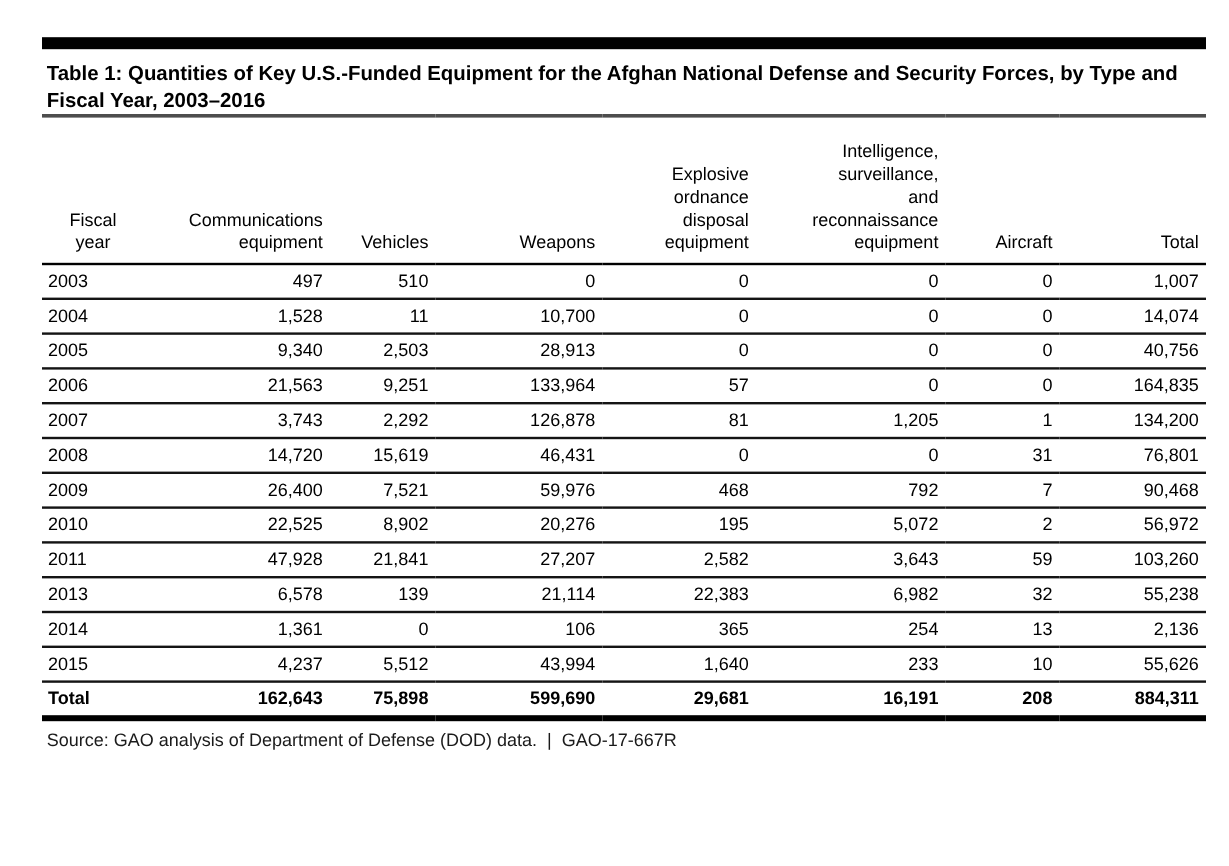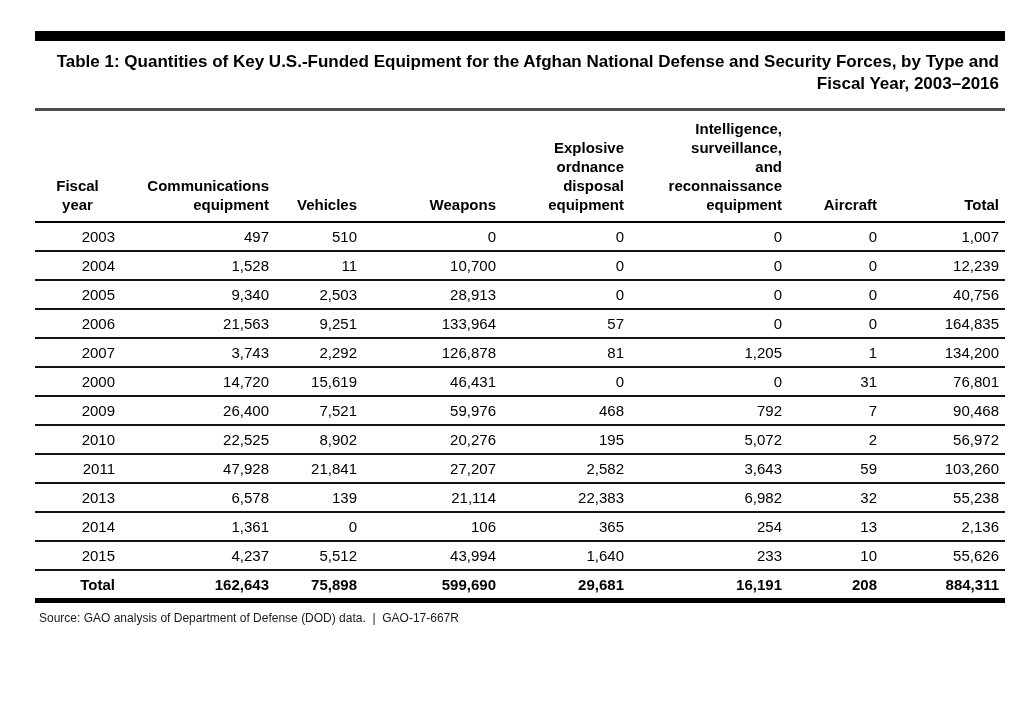--- a/index.html
+++ b/index.html
@@ -13,61 +13,60 @@
   .page {
     width: 970px;
     margin-left: 35px;
     padding-top: 31px;
   }
   .top-bar {
     height: 10px;
     background: #000;
   }
   .doc-title {
-    margin: 10px 0 13px 4px;
+    margin: 10px 0 0 4px;
     font-size: 17px;
     font-weight: bold;
     line-height: 1.28;
     width: 960px;
-    text-align: right;
   }
   table.data-table {
     width: 970px;
     border-collapse: collapse;
     table-layout: fixed;
     border-top: 3px solid #4d4d4d;
   }
   th {
     font-size: 15px;
-    font-weight: bold;
+    font-weight: normal;
     vertical-align: bottom;
     text-align: right;
-    padding: 8px 6px 7px 0;
+    padding: 19px 6px 7px 0;
     line-height: 1.27;
     white-space: pre-line;
     border-bottom: 2px solid #000;
   }
   th.col-first { text-align: center; padding-left: 5px; padding-right: 0; }
   td {
     font-size: 15px;
     height: 29px;
     text-align: right;
     padding: 0 6px 0 0;
     border-bottom: 2px solid #141414;
   }
-  td.col-first { text-align: right; padding-left: 5px; padding-right: 0; }
+  td.col-first { text-align: left; padding-left: 5px; padding-right: 0; }
   td.col-total { font-weight: normal; }
   tr.total-row td {
     font-weight: bold;
     height: 31px;
     border-bottom: 5px solid #000;
   }
   .source-note {
     margin: 8px 0 0 4px;
-    font-size: 12px;
+    font-size: 15px;
     color: #1a1a1a;
     white-space: pre;
   }
 </style>
 </head>
 <body>
 
 <div class="page">
   <div class="top-bar"></div>
   <div class="doc-title">Table 1: Quantities of Key U.S.-Funded Equipment for the Afghan National Defense and Security Forces, by Type and Fiscal Year, 2003–2016</div>
@@ -116,21 +115,21 @@
           <td class="col-total">1,007</td>
         </tr>
         <tr>
           <td class="col-first">2004</td>
           <td>1,528</td>
           <td>11</td>
           <td>10,700</td>
           <td>0</td>
           <td>0</td>
           <td>0</td>
-          <td class="col-total">12,239</td>
+          <td class="col-total">14,074</td>
         </tr>
         <tr>
           <td class="col-first">2005</td>
           <td>9,340</td>
           <td>2,503</td>
           <td>28,913</td>
           <td>0</td>
           <td>0</td>
           <td>0</td>
           <td class="col-total">40,756</td>
@@ -149,21 +148,21 @@
           <td class="col-first">2007</td>
           <td>3,743</td>
           <td>2,292</td>
           <td>126,878</td>
           <td>81</td>
           <td>1,205</td>
           <td>1</td>
           <td class="col-total">134,200</td>
         </tr>
         <tr>
-          <td class="col-first">2000</td>
+          <td class="col-first">2008</td>
           <td>14,720</td>
           <td>15,619</td>
           <td>46,431</td>
           <td>0</td>
           <td>0</td>
           <td>31</td>
           <td class="col-total">76,801</td>
         </tr>
         <tr>
           <td class="col-first">2009</td>

